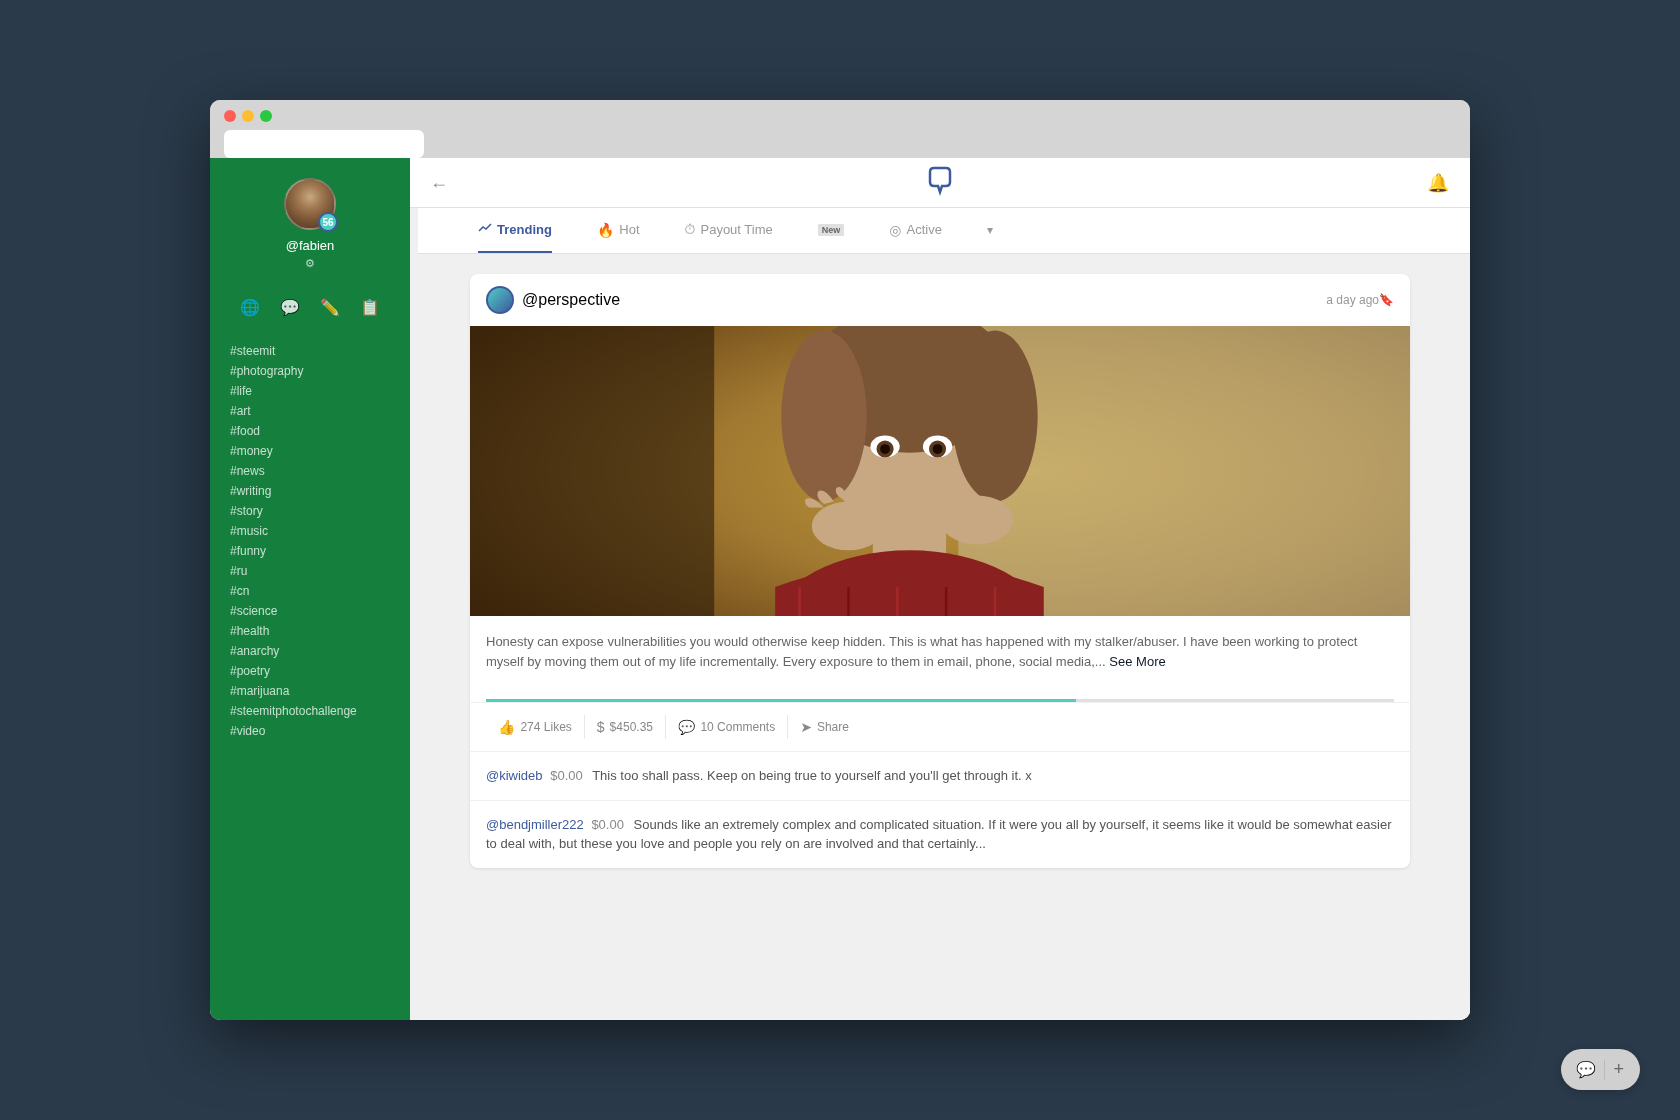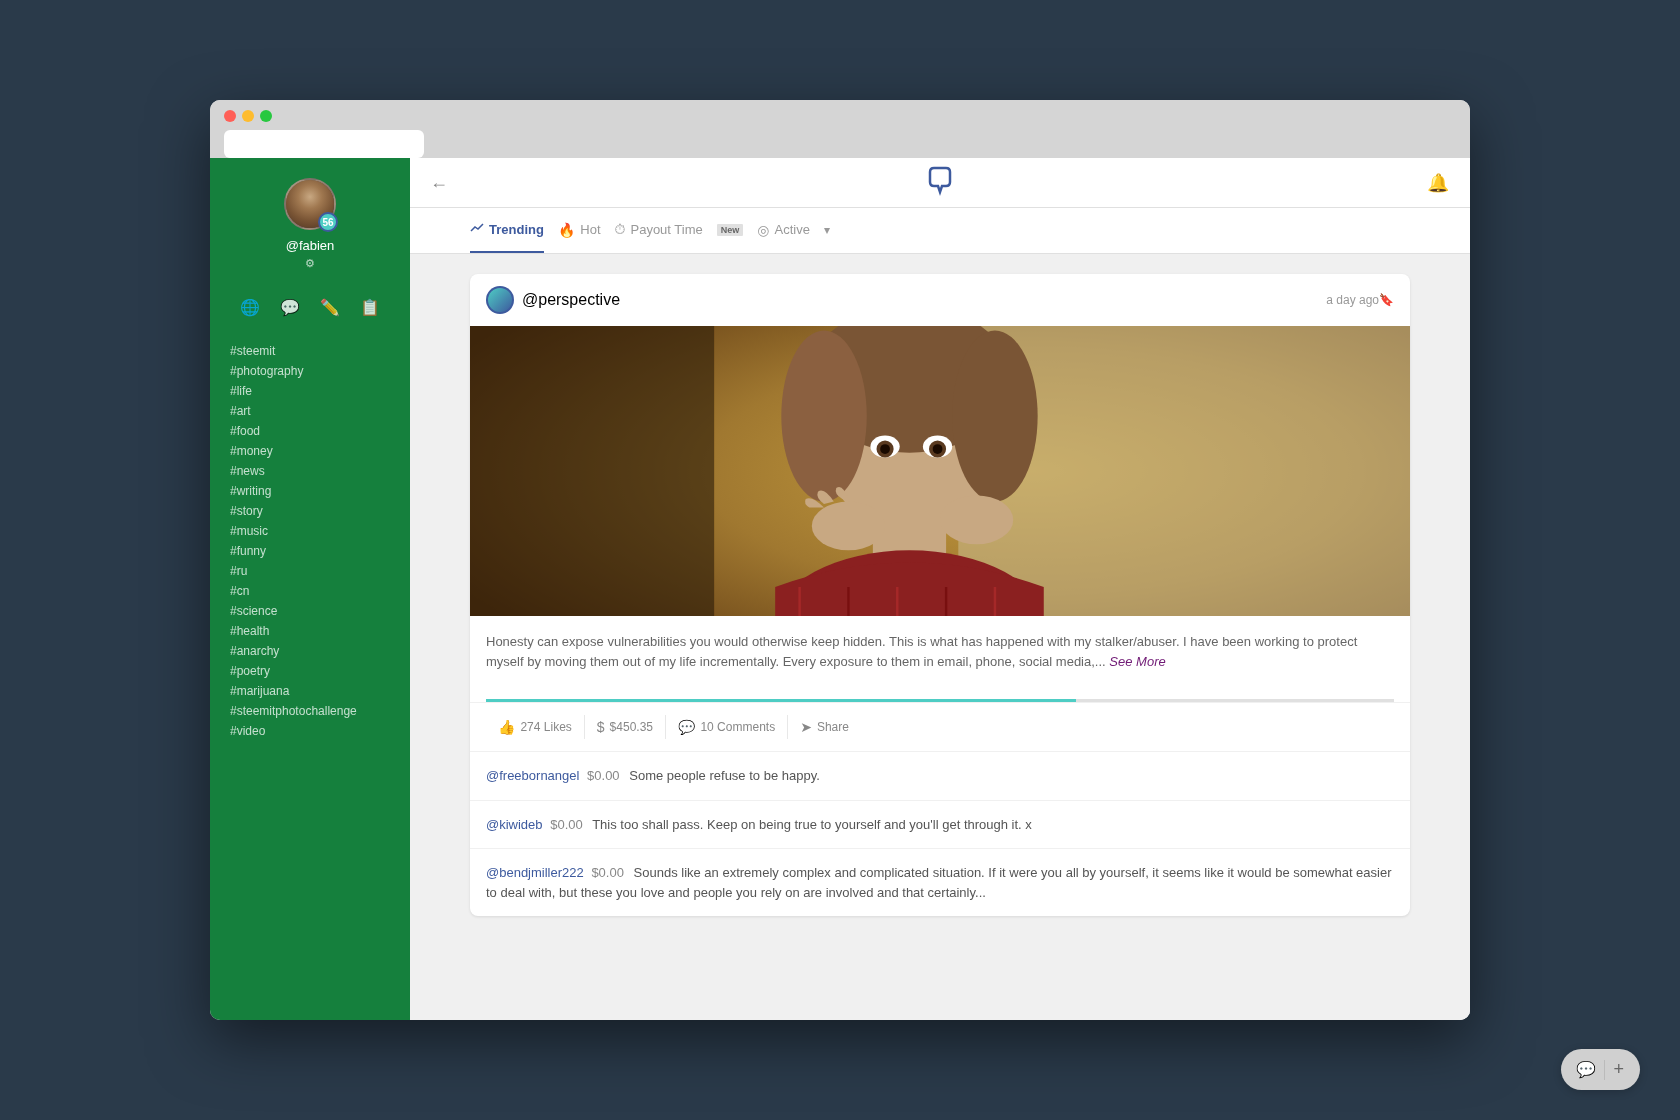--- a/index.html
+++ b/index.html
@@ -165,21 +165,22 @@
       cursor: pointer;
     }
     
     .tab-bar {
       background: white;
       border-bottom: 1px solid #e0e0e0;
       display: flex;
       align-items: center;
       padding: 0 60px;
       height: 46px;
-      gap: 14px;
+      gap: 45px;
+      margin-left: 8px;
     }
     .tab {
       display: flex;
       align-items: center;
       gap: 5px;
       font-size: 13px;
       color: #999;
       cursor: pointer;
       padding-bottom: 2px;
       height: 100%;
@@ -268,21 +269,21 @@
       font-weight: bold;
       margin-bottom: 10px;
       cursor: pointer;
     }
     .post-excerpt {
       color: #666;
       font-size: 13px;
       line-height: 1.5;
       margin-bottom: 0;
     }
-    .see-more { color: #701a75; cursor: pointer; font-style: italic; }
+    .see-more { color: #0f172a; cursor: pointer; }
     .post-progress {
       height: 3px;
       background: #e0e0e0;
       margin: 12px 16px 0;
     }
     .progress-bar {
       height: 100%;
       background: #4ecdc4;
       width: 65%;
     }
@@ -533,25 +534,20 @@
               <span>10 Comments</span>
             </div>
             <div class="action-btn">
               <span class="action-icon">➤</span>
               <span>Share</span>
             </div>
           </div>
 
           <div class="comment-section">
             <div class="comment">
-              <span class="comment-author">@freebornangel</span>
-              <span class="comment-amount">$0.00</span>
-              <span>Some people refuse to be happy.</span>
-            </div>
-            <div class="comment">
               <span class="comment-author">@kiwideb</span>
               <span class="comment-amount">$0.00</span>
               <span>This too shall pass. Keep on being true to yourself and you'll get through it. x</span>
             </div>
             <div class="comment">
               <span class="comment-author">@bendjmiller222</span>
               <span class="comment-amount">$0.00</span>
               <span>Sounds like an extremely complex and complicated situation. If it were you all by yourself, it seems like it would be somewhat easier to deal with, but these you love and people you rely on are involved and that certainly...</span>
             </div>
           </div>

